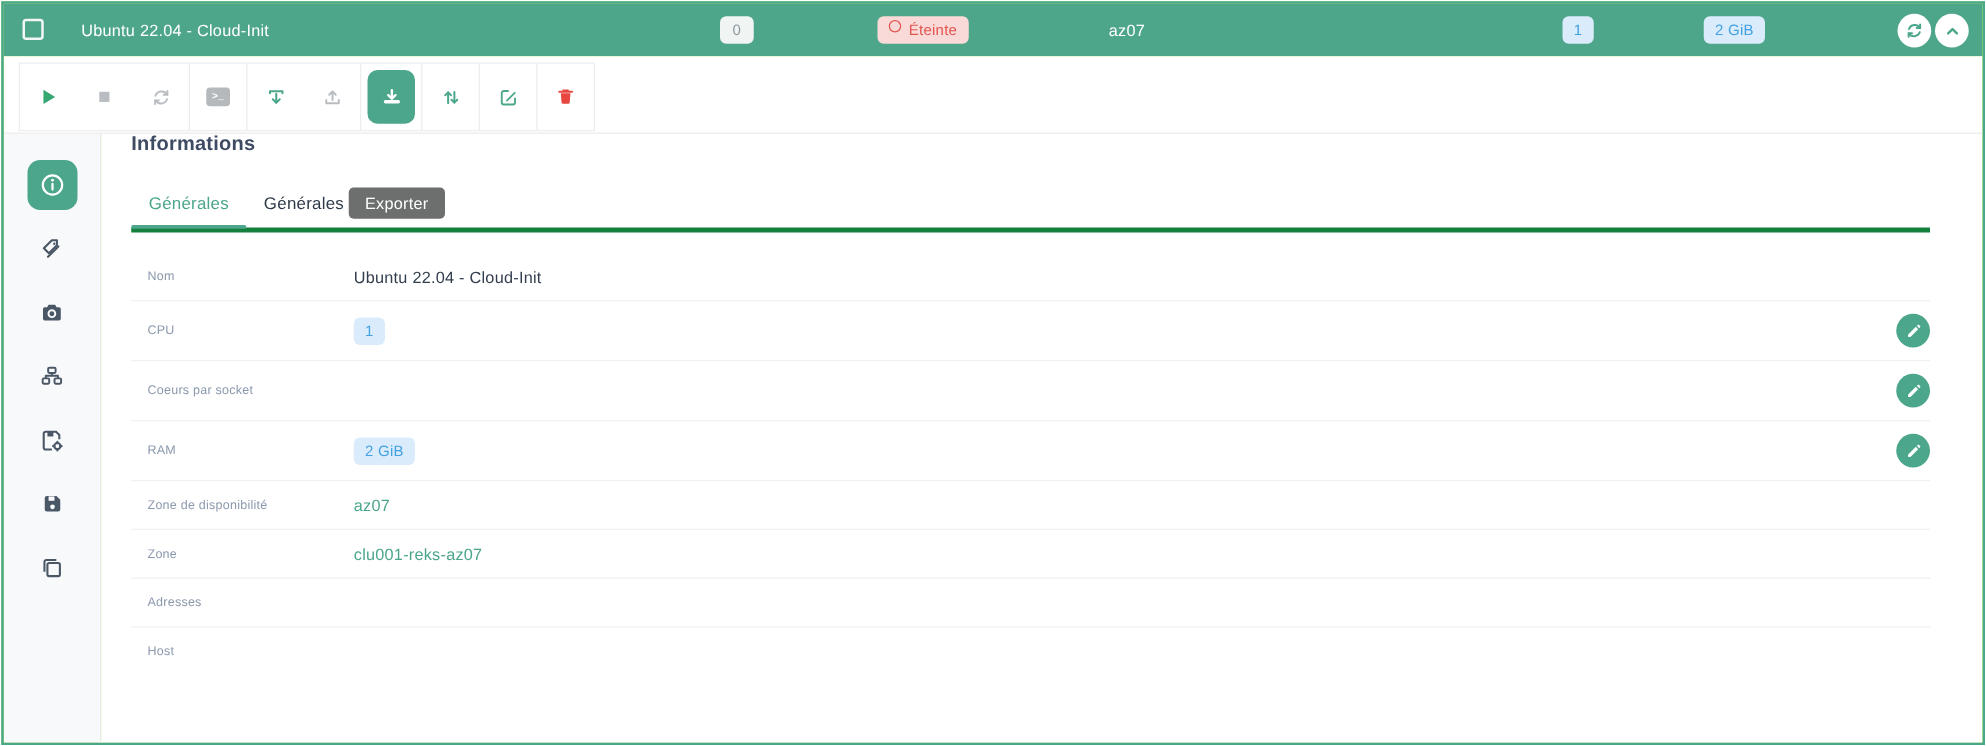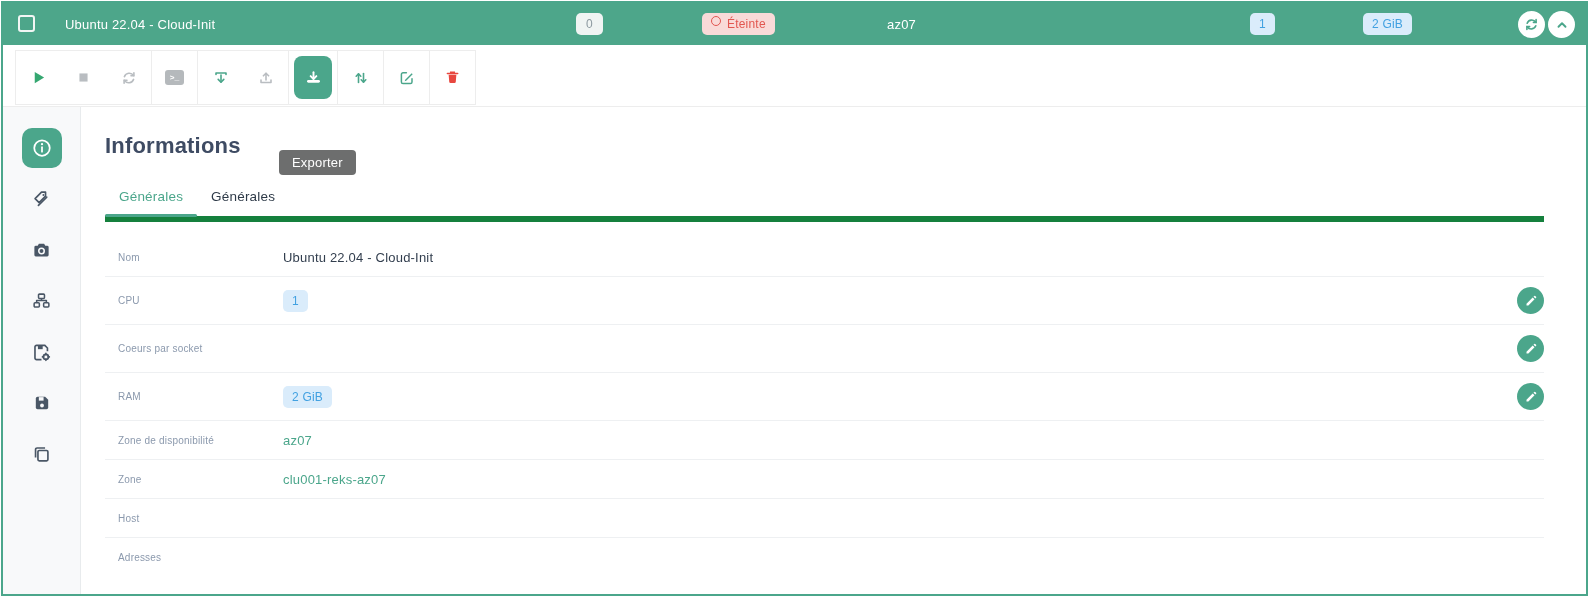--- a/index.html
+++ b/index.html
@@ -71,22 +71,22 @@
     display:flex; flex-direction:column; align-items:center; padding-top:21px; gap:11px;
     flex:none;
   }
   .side-btn {
     width:40px; height:40px; border:none; background:none; display:flex;
     align-items:center; justify-content:center; color:#4a5766; cursor:pointer;
   }
   .side-btn.active { background:#4ba68b; border-radius:10px; color:#fff; }
   
   .main { flex:1; padding:0 42px 0 24px; background:#fff; overflow:hidden; }
-  .page-title { margin-top:26px; font-size:22px; font-weight:bold; color:#3e4b63; }
-  .tabs { display:flex; margin-top:24px; border-bottom:6px solid #15803d; }
+  .page-title { font-size:16px; font-weight:bold; color:#3e4b63; }
+  .tabs { display:flex; margin-top:24px; border-bottom:4px solid #15803d; }
   .tab {
     background:none; border:none; font-size:13.5px; padding:6px 14px 12px;
     color:#2e3a48; cursor:pointer; position:relative; letter-spacing:.2px;
     font-family:inherit;
   }
   .tab.active { color:#4ba68b; }
   .tab.active::after {
     content:""; position:absolute; left:0; right:0; bottom:-1px; height:3px;
     background:#4ba68b; border-radius:2px;
   }
@@ -378,25 +378,25 @@
         </div>
 
         <div class="info-row">
           <span class="row-label">Zone</span>
           <span class="row-value">
             <a class="vlink">clu001-reks-az07</a>
           </span>
         </div>
 
         <div class="info-row">
+          <span class="row-label">Adresses</span>
+          <span class="row-value"></span>
+        </div>
+
+        <div class="info-row">
           <span class="row-label">Host</span>
-          <span class="row-value"></span>
-        </div>
-
-        <div class="info-row">
-          <span class="row-label">Adresses</span>
           <span class="row-value"></span>
         </div>
 
       </div>
     </div>
   </div>
 </div>
 
 </body></html>

